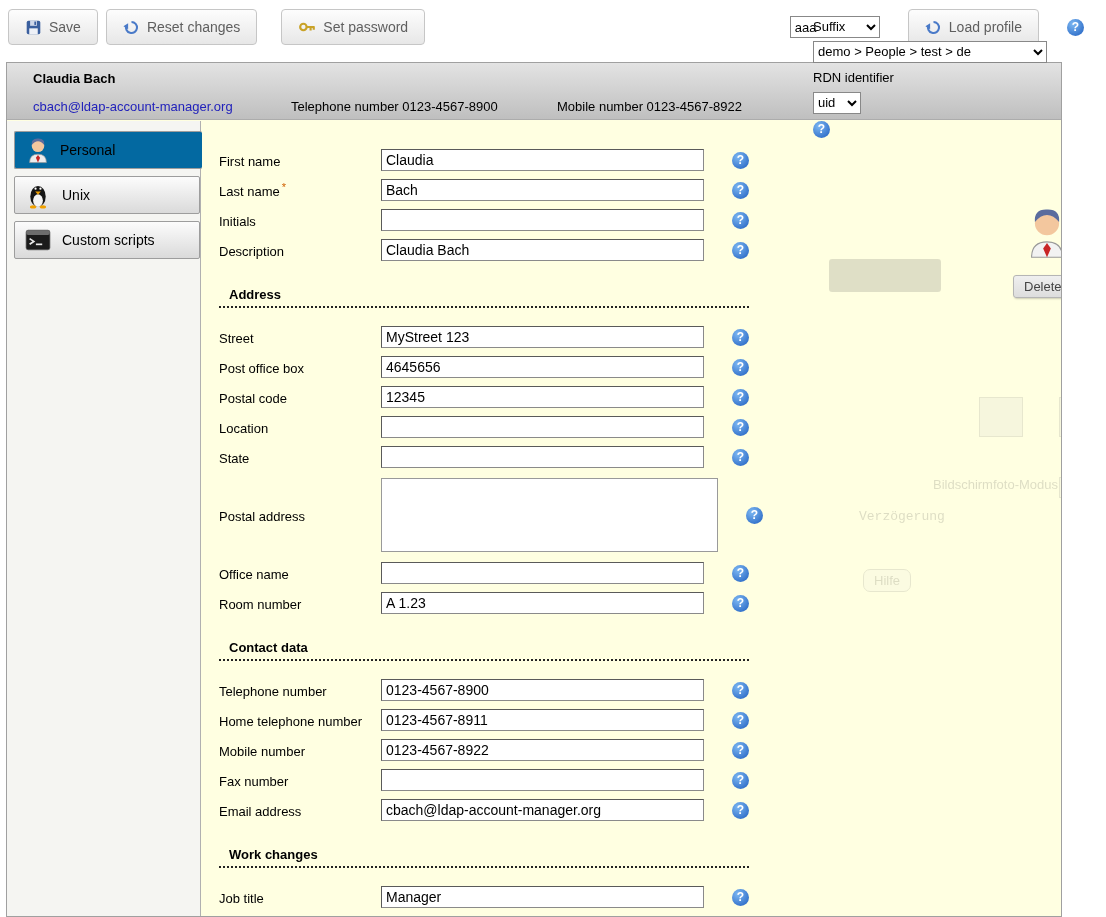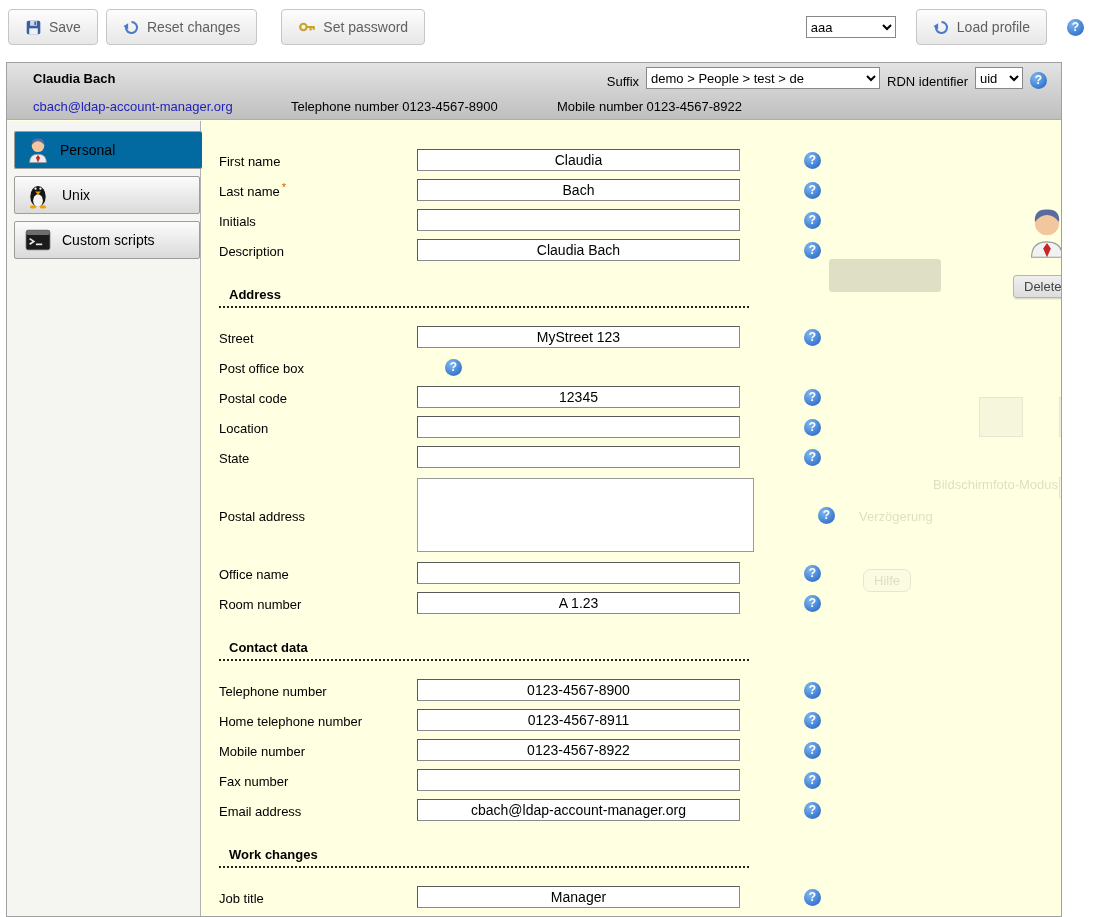--- a/index.html
+++ b/index.html
@@ -9,66 +9,66 @@
 
   
   .toolbar { position:absolute; top:0; left:0; width:1106px; height:54px;
              background:#fff; display:flex; align-items:center; padding:0 22px 0 8px; }
   .btn { display:inline-flex; align-items:center; gap:7px; height:36px; padding:0 16px;
          background:linear-gradient(#fdfdfd,#e7e7e7); border:1px solid #c6c6c6;
          border-radius:4px; color:#5f5f5f; font-size:14px; cursor:pointer; white-space:nowrap; }
   .btn svg { flex:0 0 auto; }
   .mlbig { margin-left:24px; }
   .ml8 { margin-left:8px; }
-  .tb-right { margin-left:auto; display:flex; align-items:center; gap:20px; }
+  .tb-right { margin-left:auto; display:flex; align-items:center; gap:28px; }
   select { height:22px; border:1px solid #888; background:#fff; font-size:13px;
            font-family:"Liberation Sans",sans-serif; }
   .profile-select { width:90px; }
 
   
   .help { width:17px; height:17px; min-width:17px; border-radius:50%;
           background:radial-gradient(circle at 35% 30%, #7db8f2, #1d5dbf);
           color:#fff; font-weight:bold; font-size:12px; line-height:17px;
           display:inline-flex; align-items:center; justify-content:center; cursor:pointer; }
 
   
   .main-box { position:absolute; left:6px; top:62px; width:1056px; height:855px;
               background:#ffffe1; border:1px solid #a0a0a0; }
 
   .hdr { position:absolute; left:0; top:0; width:100%; height:57px;
          background:linear-gradient(#e3e3e3,#bfbfbf); border-bottom:1px solid #acacac; }
   .hdr-row1 { display:flex; align-items:center; height:30px; padding:0 14px 0 26px; }
   .hdr-title { font-weight:bold; }
-  .hdr-right { margin-left:auto; display:flex; align-items:flex-end; gap:7px; }
+  .hdr-right { margin-left:auto; display:flex; align-items:flex-start; gap:7px;flex-direction:column; }
   .suffix-select { width:234px; }
   .rdn-select { width:48px; }
   .hdr-row2 { display:flex; align-items:center; height:26px; padding-left:26px; font-size:13px; }
   .hdr-email { color:#2222bb; min-width:258px; cursor:pointer; }
   .hdr-phone { min-width:266px; }
 
   
   .sidebar { position:absolute; left:0; top:58px; bottom:0; width:194px;
              background:#f5f5f2; border-right:1px solid #b0b0b0; }
   .tab { display:flex; align-items:center; gap:10px; height:38px; width:186px;
          margin:0 0 7px 7px; padding-left:9px; border:1px solid #9d9d9d; border-radius:2px;
          background:linear-gradient(#fcfcfc,#dadada); cursor:pointer; font-size:14px; }
   .tab:first-child { margin-top:10px; }
   .tab.active { width:188px; margin-right:-1px; position:relative; z-index:2;
                 background:#0369a1; border-right:none;gap:8px; }
   .tab svg { width:28px; height:28px; }
 
   
   .content { position:absolute; left:194px; top:58px; right:0; bottom:0; overflow:hidden; }
   #form-area { padding-top:24px; position:relative; z-index:2; }
-  .row { display:flex; align-items:center; height:30px; padding-left:18px;gap:36px; }
+  .row { display:flex; align-items:center; height:30px; padding-left:18px; }
   .row-ta { height:86px; }
   .lbl { width:162px; font-size:13px; }
   .req { color:#d06000; font-size:11px; vertical-align:super; margin-left:2px; }
   .inp { width:323px; height:22px; border:1px solid; border-color:#5a5a5a #8a8a8a #8a8a8a #5a5a5a;
-         background:#fff; font:14px "Liberation Sans",sans-serif; padding:1px 4px;text-align:center; }
+         background:#fff; font:14px "Liberation Sans",sans-serif; padding:1px 4px; }
   .ta { width:337px; height:74px; resize:none; border-color:#9a9a9a; }
   .row .help { margin-left:28px; }
   .section-h { font-weight:bold; font-size:13px; width:530px; margin:18px 0 14px 18px;
                padding:4px 0 4px 10px; border-bottom:2px dotted #222; }
 
   
   .photo-wrap { position:absolute; left:816px; top:84px; z-index:3; }
   .photo-wrap svg { width:44px; height:54px; display:block; margin-left:8px; }
   .delete-photo { margin-top:16px; margin-left:-4px; height:23px; padding:0 10px;
                   background:linear-gradient(#efefef,#dddddd); border:1px solid #b5b5b5;
@@ -77,21 +77,21 @@
 
   
   .ghost { position:absolute; left:622px; top:133px; width:464px; height:400px;
            opacity:0.15; pointer-events:none; z-index:1; color:#222; font-size:13px; }
   .ghost * { position:absolute; }
   .g-strip { left:6px; top:5px; width:112px; height:33px; background:#333; border-radius:3px; }
   .g-sq1 { left:156px; top:143px; width:44px; height:40px; background:#c9c9c9; border:1px solid #666; }
   .g-sq2 { left:236px; top:143px; width:44px; height:40px; background:#c9c9c9; border:1px solid #666; }
   .g-mode { left:110px; top:223px; }
   .g-area { left:236px; top:223px; border:1px solid #666; padding:2px 8px; background:#ddd; }
-  .g-delay { left:36px; top:255px; }
+  .g-delay { left:36px; top:255px;font-family:Liberation Mono, monospace; }
   .g-nodelay { left:262px; top:255px; }
   .g-help { left:40px; top:315px; border:1px solid #666; border-radius:7px; padding:3px 10px; background:#e5e5e5; }
 </style>
 </head>
 <body>
 
 <div class="toolbar">
   <button class="btn">
     <svg width="17" height="17" viewBox="0 0 20 20">
         <rect x="2" y="2" width="16" height="16" rx="2" fill="#3a5f9e"></rect>
@@ -238,20 +238,21 @@
   </div>
 <div class="section-h">Address</div>
   <div class="row">
     <span class="lbl"><span class="lbl-text">Street</span><span class="req"></span></span>
     <input class="inp" value="MyStreet 123" style="">
     <span class="help">?</span>
   </div>
 
   <div class="row">
     <span class="lbl"><span class="lbl-text">Post office box</span><span class="req"></span></span>
+    <input class="inp" value="4645656" style="">
     <span class="help">?</span>
   </div>
 
   <div class="row">
     <span class="lbl"><span class="lbl-text">Postal code</span><span class="req"></span></span>
     <input class="inp" value="12345" style="">
     <span class="help">?</span>
   </div>
 
   <div class="row">

